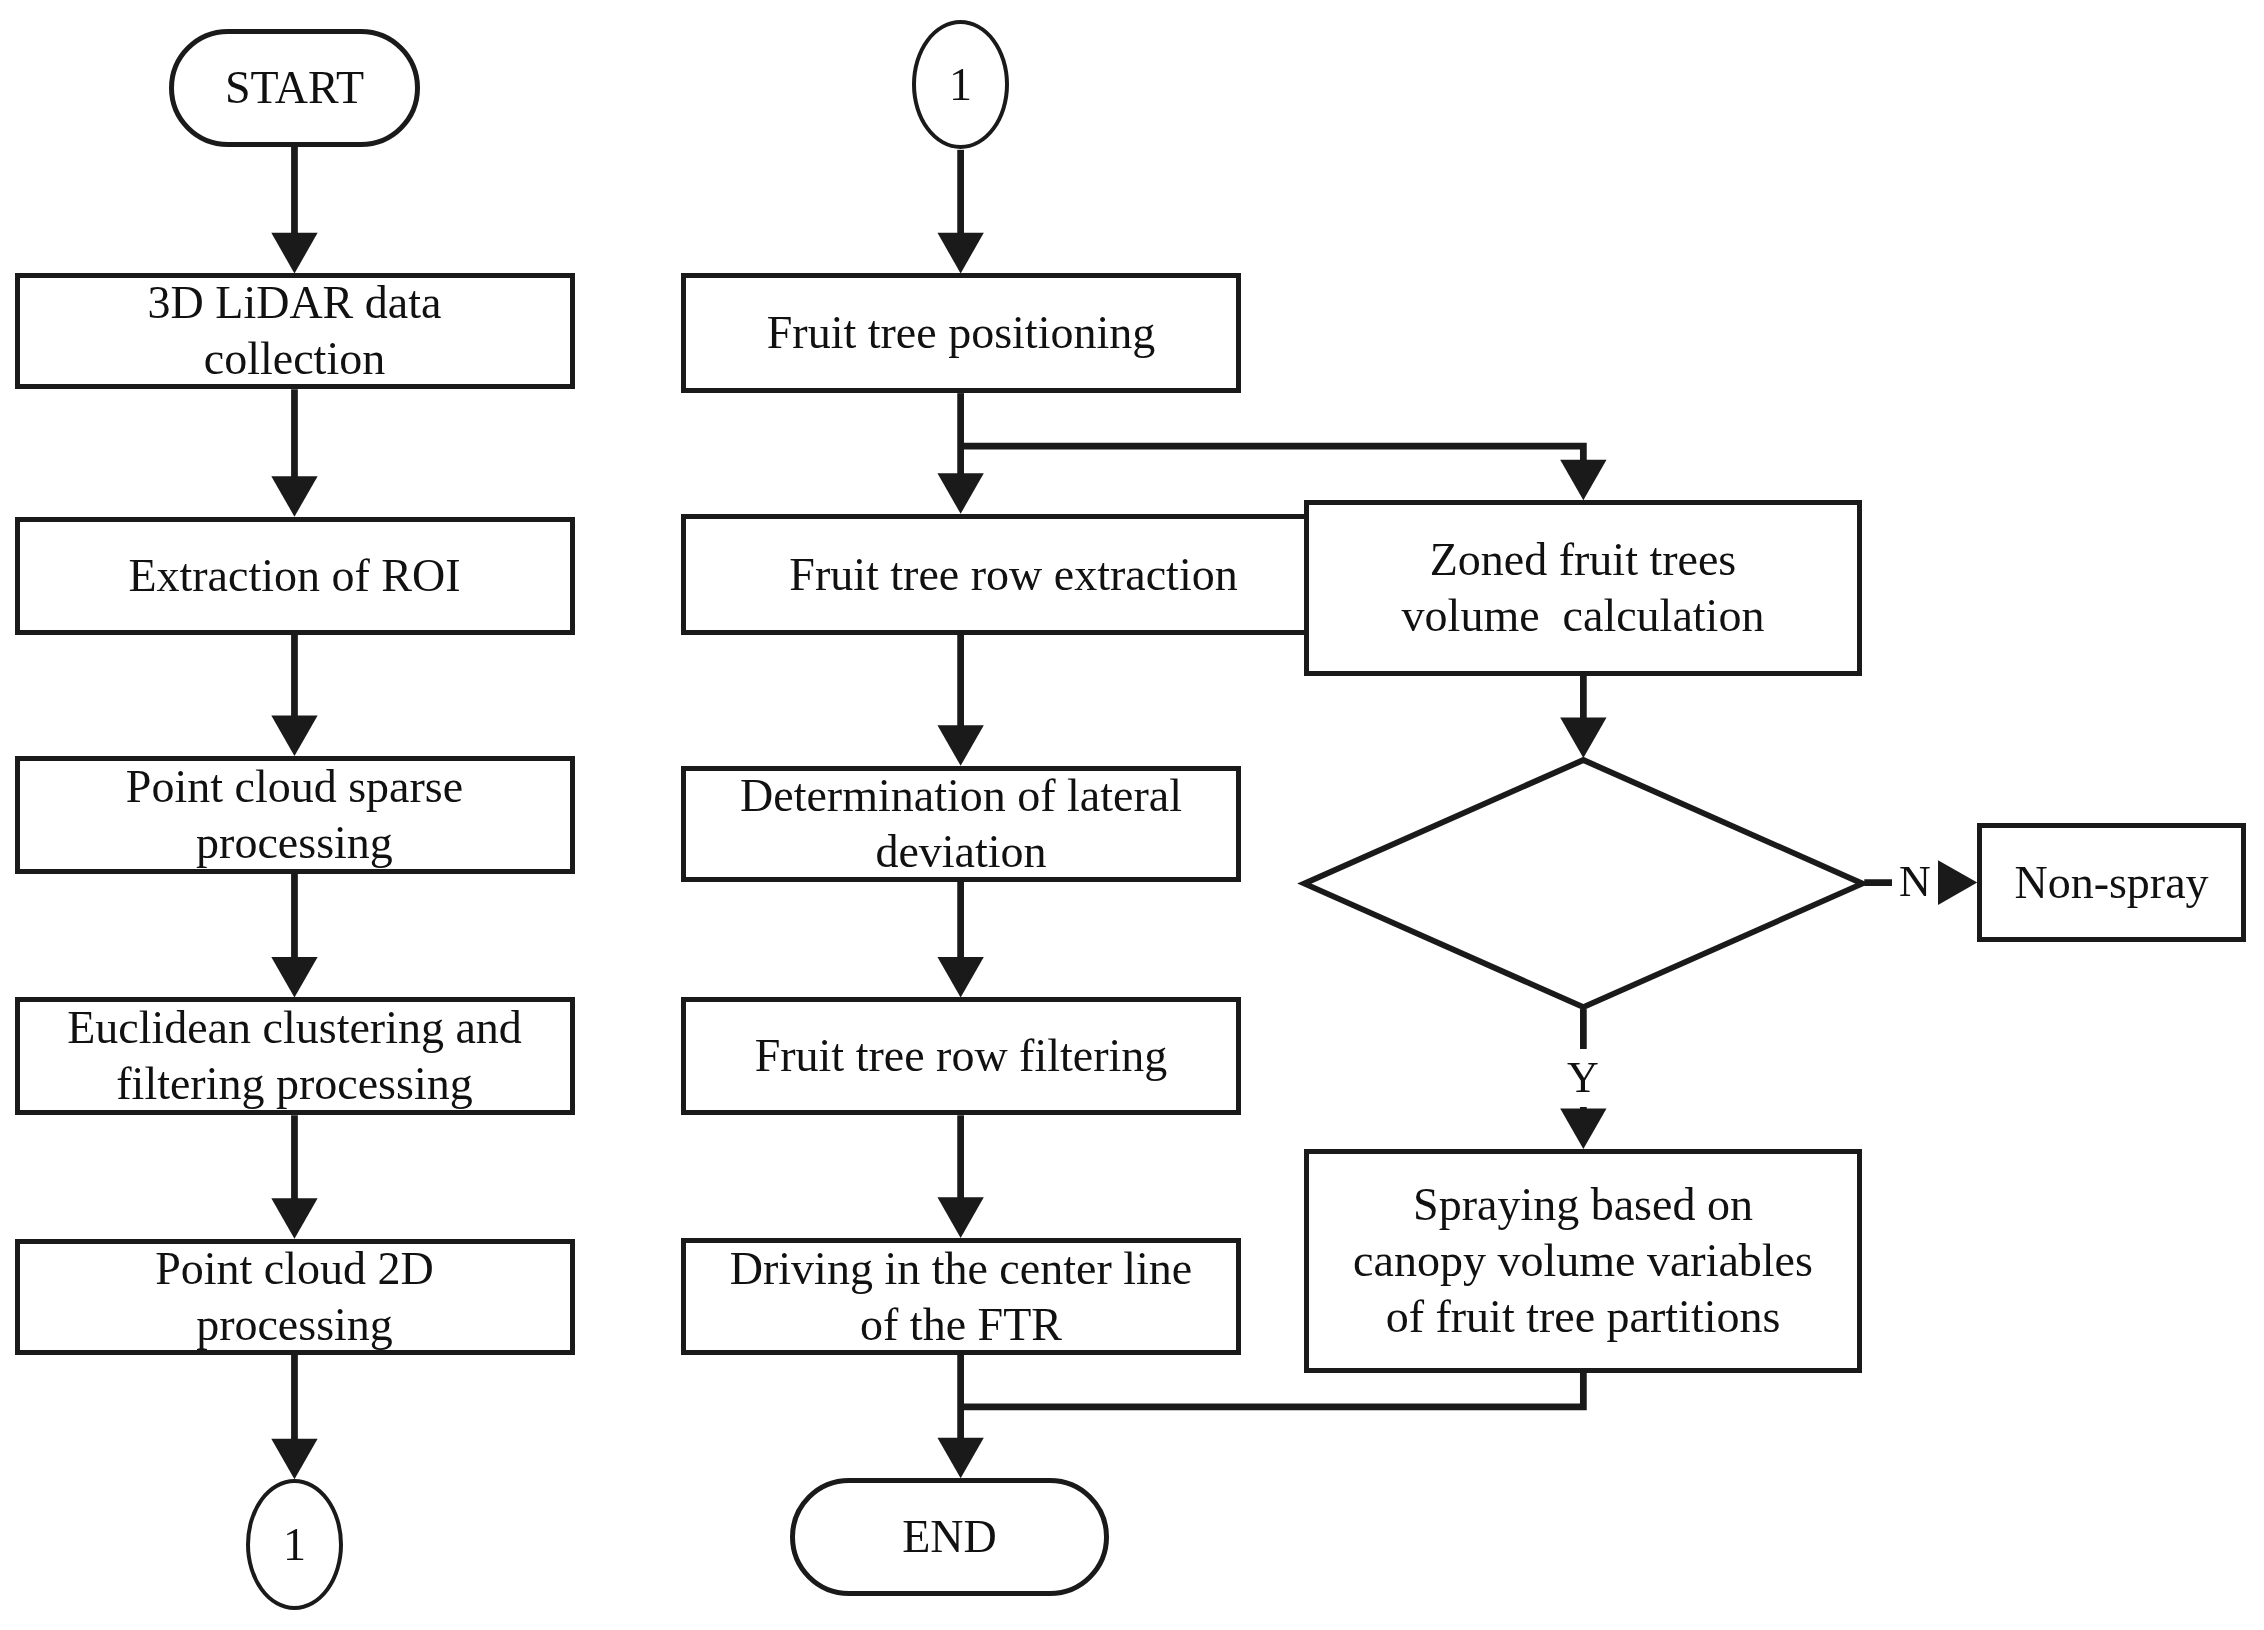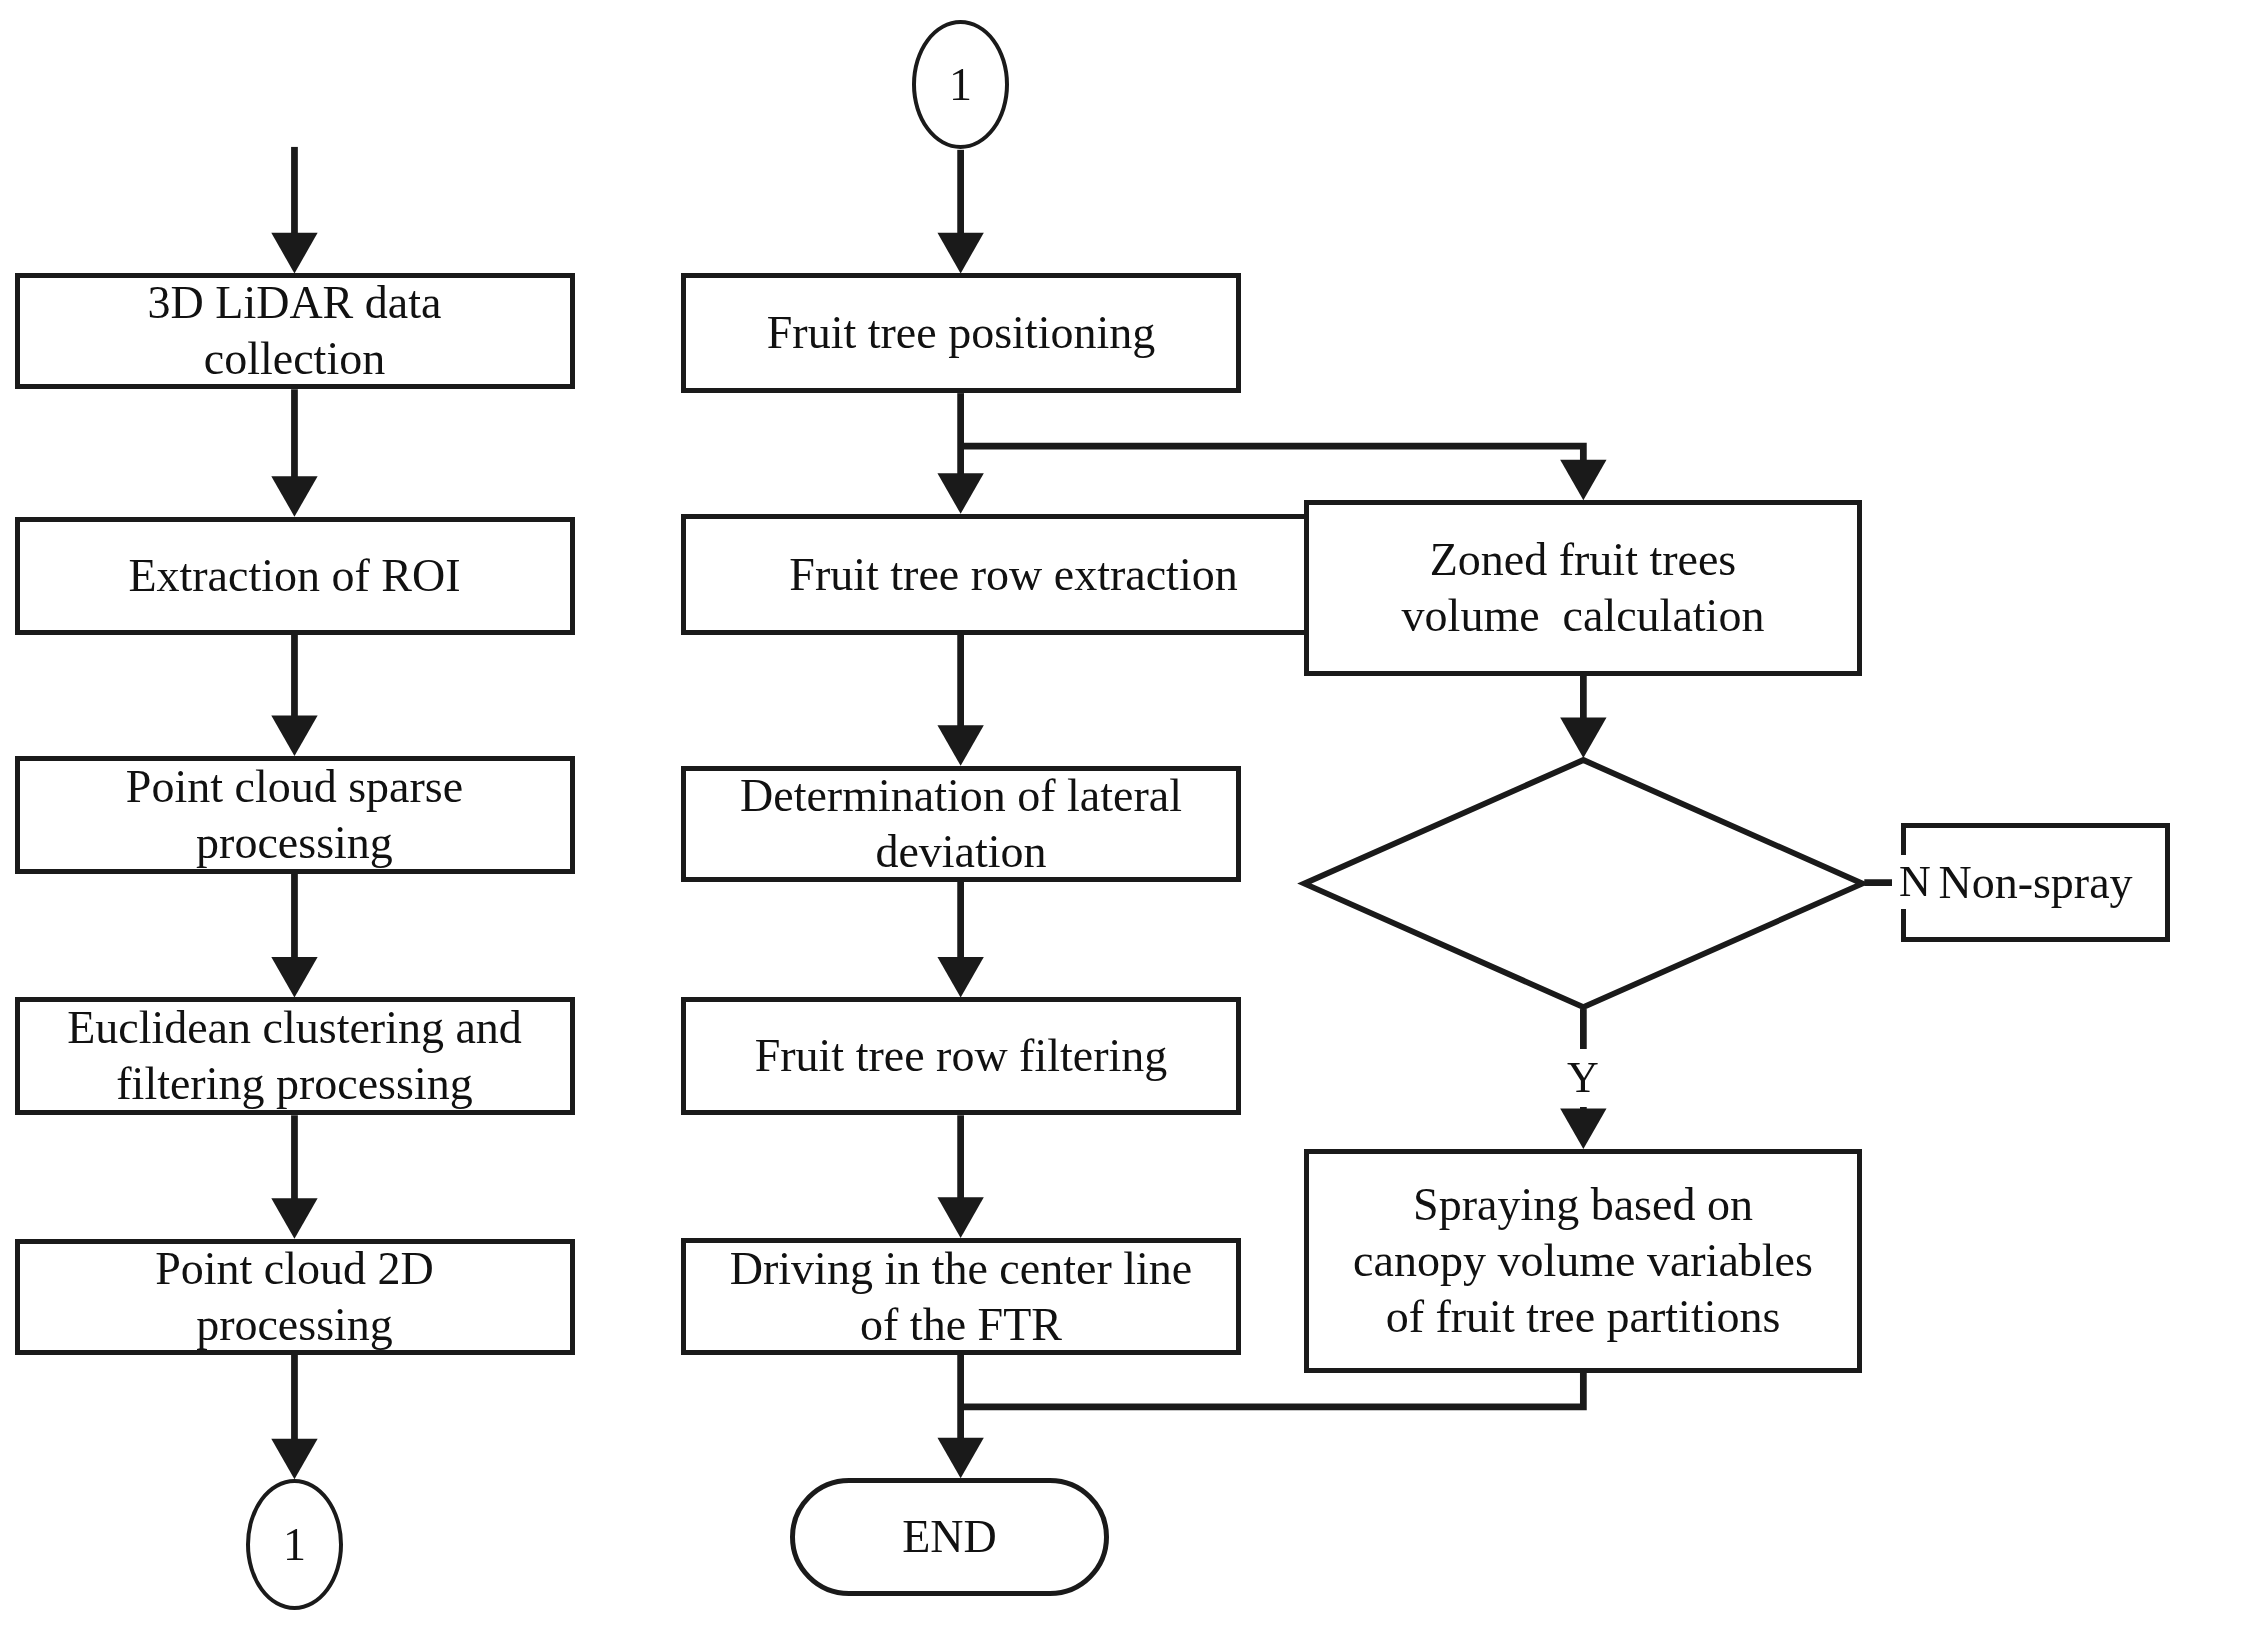--- a/index.html
+++ b/index.html
@@ -72,20 +72,23 @@
     <polygon class="ah" points="1616,743 1664,743 1640,785"></polygon>
     <path class="fl" d="M1640 1045 V1152"></path>
     <polygon class="ah" points="1616,1148 1664,1148 1640,1190"></polygon>
     <path class="fl" d="M1931 914 H2010"></path>
     <polygon class="ah" points="2006,890 2006,938 2048,914"></polygon>
     <path class="fl" d="M1640 1422 V1457 H995"></path>
 
     <polygon class="dia" points="1640,787 1929,915 1640,1043 1351,915"></polygon>
   </svg>
 
+  <div class="node terminal" style="left:169px;top:29px;width:251px;height:118px">
+    <span>START</span>
+  </div>
   <div class="node" style="left:14.5px;top:273px;width:560px;height:116px">
     <span>3D LiDAR data<br>collection</span>
   </div>
   <div class="node" style="left:14.5px;top:517px;width:560px;height:118px">
     <span>Extraction of ROI</span>
   </div>
   <div class="node" style="left:14.5px;top:756px;width:560px;height:118px">
     <span>Point cloud sparse<br>processing</span>
   </div>
   <div class="node" style="left:14.5px;top:997px;width:560px;height:118px">
@@ -119,21 +122,21 @@
   <div class="node terminal" style="left:790px;top:1478px;width:319px;height:118px">
     <span>END</span>
   </div>
 
   <div class="node" style="left:1304px;top:500px;width:558px;height:176px">
     <span>Zoned fruit trees<br>volume  calculation</span>
   </div>
   <div class="node" style="left:1304px;top:1149px;width:558px;height:224px">
     <span>Spraying based on<br>canopy volume variables<br>of fruit tree partitions</span>
   </div>
-  <div class="node" style="left:1901px;top:823px;width:269px;height:119px">
+  <div class="node" style="left:1977px;top:823px;width:269px;height:119px">
     <span>Non-spray</span>
   </div>
 
   <div class="edge-label" style="left:1558px;top:1049px;width:50px;height:58px">
     <span>Y</span>
   </div>
   <div class="edge-label" style="left:1892px;top:855px;width:46px;height:54px">
     <span>N</span>
   </div>
 

